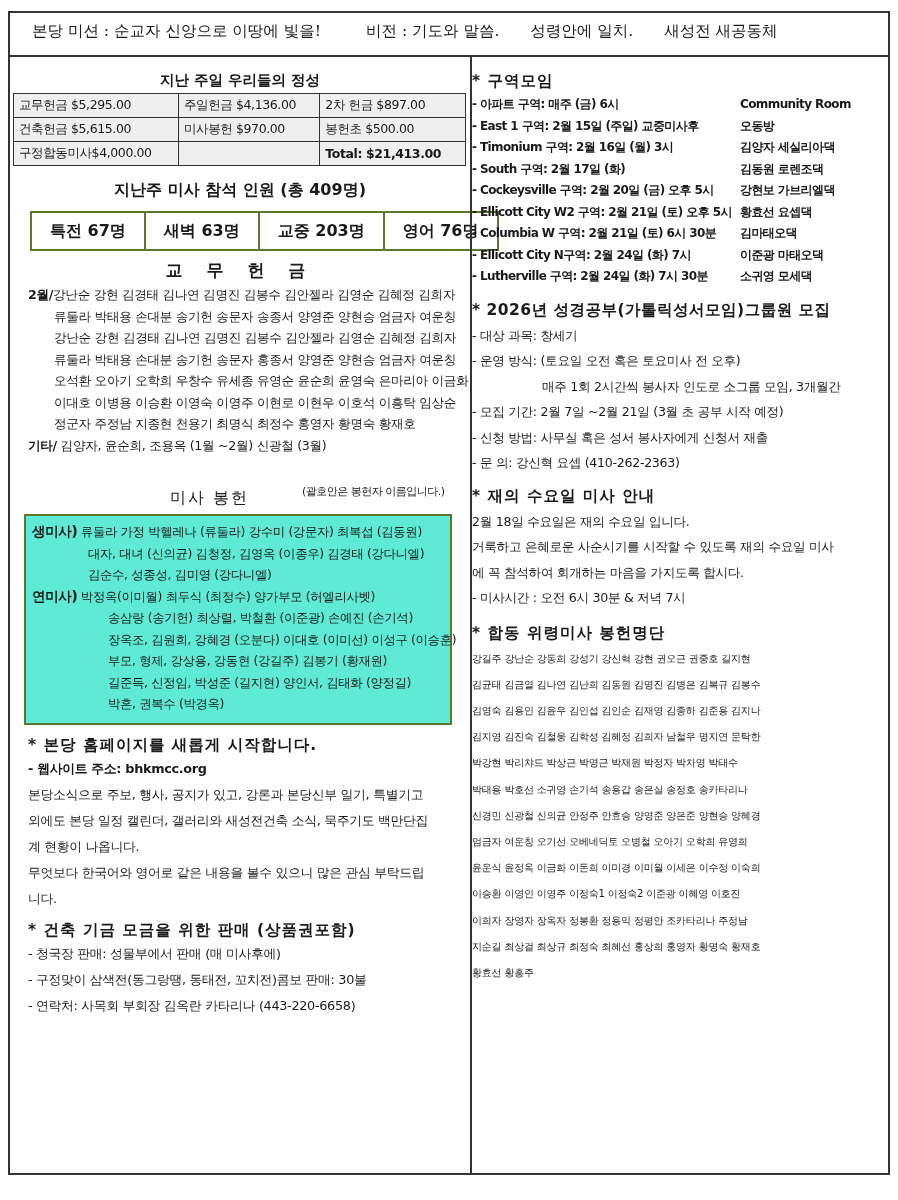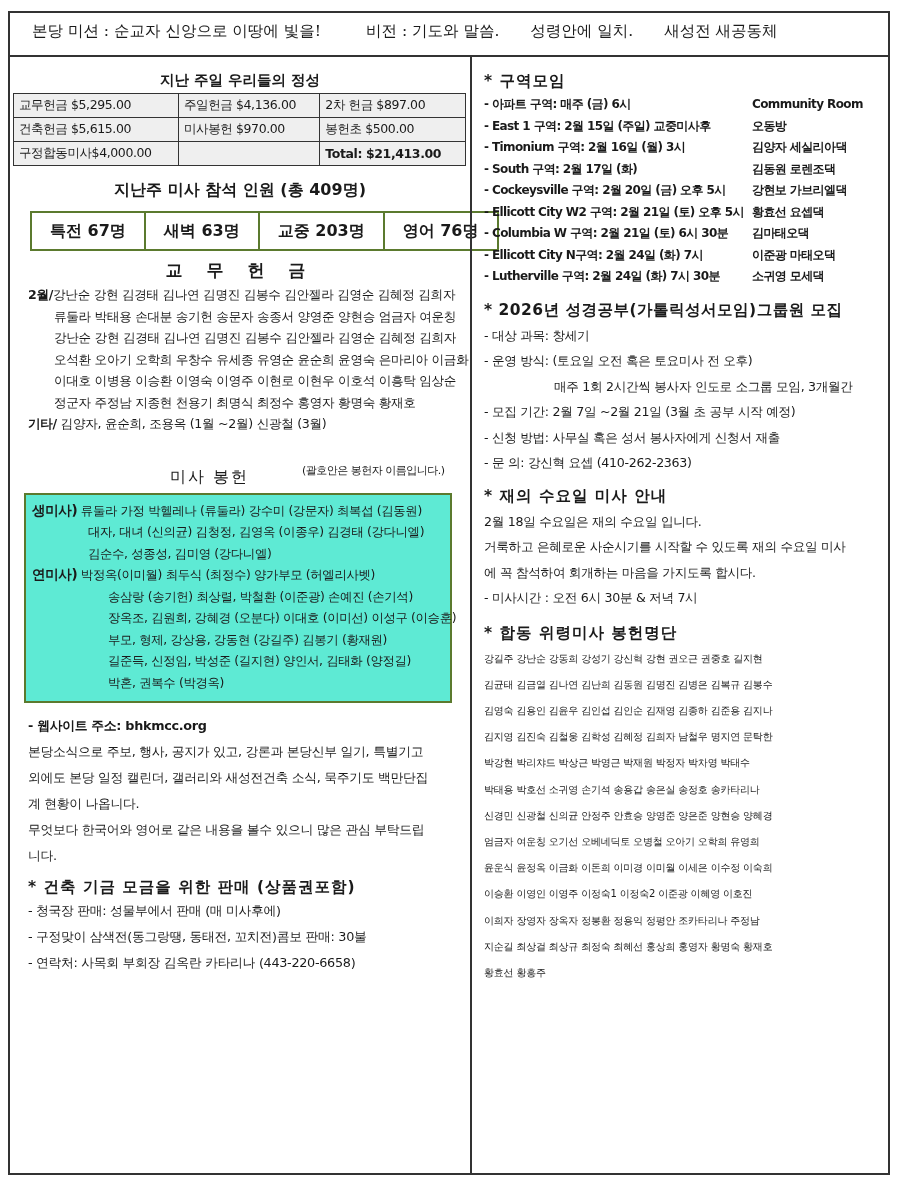--- a/index.html
+++ b/index.html
@@ -15,21 +15,21 @@
     .banner .sep { margin-left: 40px; }
     .banner .gap { margin-left: 26px; }
 
     .col-left {
       position: absolute; left: 8px; top: 57px; width: 462px; height: 1118px;
       border-left: 2px solid #333; border-bottom: 2px solid #333;
     }
     .col-right {
       position: absolute; left: 470px; top: 57px; width: 420px; height: 1118px;
       border-left: 2px solid #333; border-right: 2px solid #333; border-bottom: 2px solid #333;
-      padding: 14px 0 0 12px;
+      padding: 14px 0 0 0;
     }
 
     .h-center { text-align: center; font-weight: bold; }
     .sec-title-offering { font-size: 14.5px; margin-top: 14px; margin-bottom: 3px; }
 
     table.offering {
       border-collapse: collapse; margin-left: 3px; width: 453px;
       background: #efefef; font-size: 12.5px;
     }
     table.offering td {
@@ -127,20 +127,21 @@
   </tbody>
     </table>
 
   <div class="h-center sec-title-gyomu">교 무 헌 금</div>
   <div class="names-block">
     <div style="white-space:nowrap">
       <span class="lbl">2월/</span><span>강난순 강현 김경태 김나연 김명진 김봉수 김안젤라 김영순 김혜정 김희자</span>
     </div>
     <div class="indent">류둘라 박태용 손대분 송기헌 송문자 송종서 양영준 양현승 엄금자 여운칭</div>
     <div class="indent">강난순 강현 김경태 김나연 김명진 김봉수 김안젤라 김영순 김혜정 김희자</div>
+    <div class="indent">류둘라 박태용 손대분 송기헌 송문자 홍종서 양영준 양현승 엄금자 여운칭</div>
     <div class="indent">오석환 오아기 오학희 우창수 유세종 유영순 윤순희 윤영숙 은마리아 이금화</div>
     <div class="indent">이대호 이병용 이승환 이영숙 이영주 이현로 이현우 이호석 이흥탁 임상순</div>
     <div class="indent">정군자 주정남 지종현 천용기 최명식 최정수 홍영자 황명숙 황재호</div>
     <div class="etc">
       <span class="lbl">기타/</span><span> 김양자, 윤순희, 조용옥 (1월 ~2월)   신광철 (3월)</span>
     </div>
   </div>
 
   <div class="misa-head">
     <span class="t">미사 봉헌</span>
@@ -156,20 +157,21 @@
       <span class="lbl">연미사)</span><span> 박정옥(이미월) 최두식 (최정수)  양가부모 (허엘리사벳)</span>
     </div>
     <div class="in2" style="padding-left:76px">송삼랑 (송기헌)  최상렬, 박철환 (이준광)  손예진 (손기석)</div>
     <div class="in2" style="padding-left:76px">장옥조, 김원희, 강혜경 (오분다)  이대호 (이미선)  이성구 (이승훈)</div>
     <div class="in2" style="padding-left:76px">부모, 형제, 강상용, 강동현 (강길주)  김봉기 (황재원)</div>
     <div class="in2" style="padding-left:76px">길준득, 신정임, 박성준 (길지현)     양인서, 김태화 (양정길)</div>
     <div class="in2" style="padding-left:76px">박혼, 권복수 (박경옥)</div>
   </div>
 
   <div class="ann-left">
+    <div class="ann-title">* 본당 홈페이지를 새롭게 시작합니다.</div>
     <div class="body-text">
       <div class="bold">- 웹사이트 주소: bhkmcc.org</div>
       <div>본당소식으로 주보, 행사, 공지가 있고, 강론과 본당신부 일기, 특별기고</div>
       <div>외에도 본당 일정 캘린더, 갤러리와 새성전건축 소식, 묵주기도 백만단집</div>
       <div>계 현황이 나옵니다.</div>
       <div>무엇보다 한국어와 영어로 같은 내용을 볼수 있으니 많은 관심 부탁드립</div>
       <div>니다.</div>
     </div>
   </div>
 

